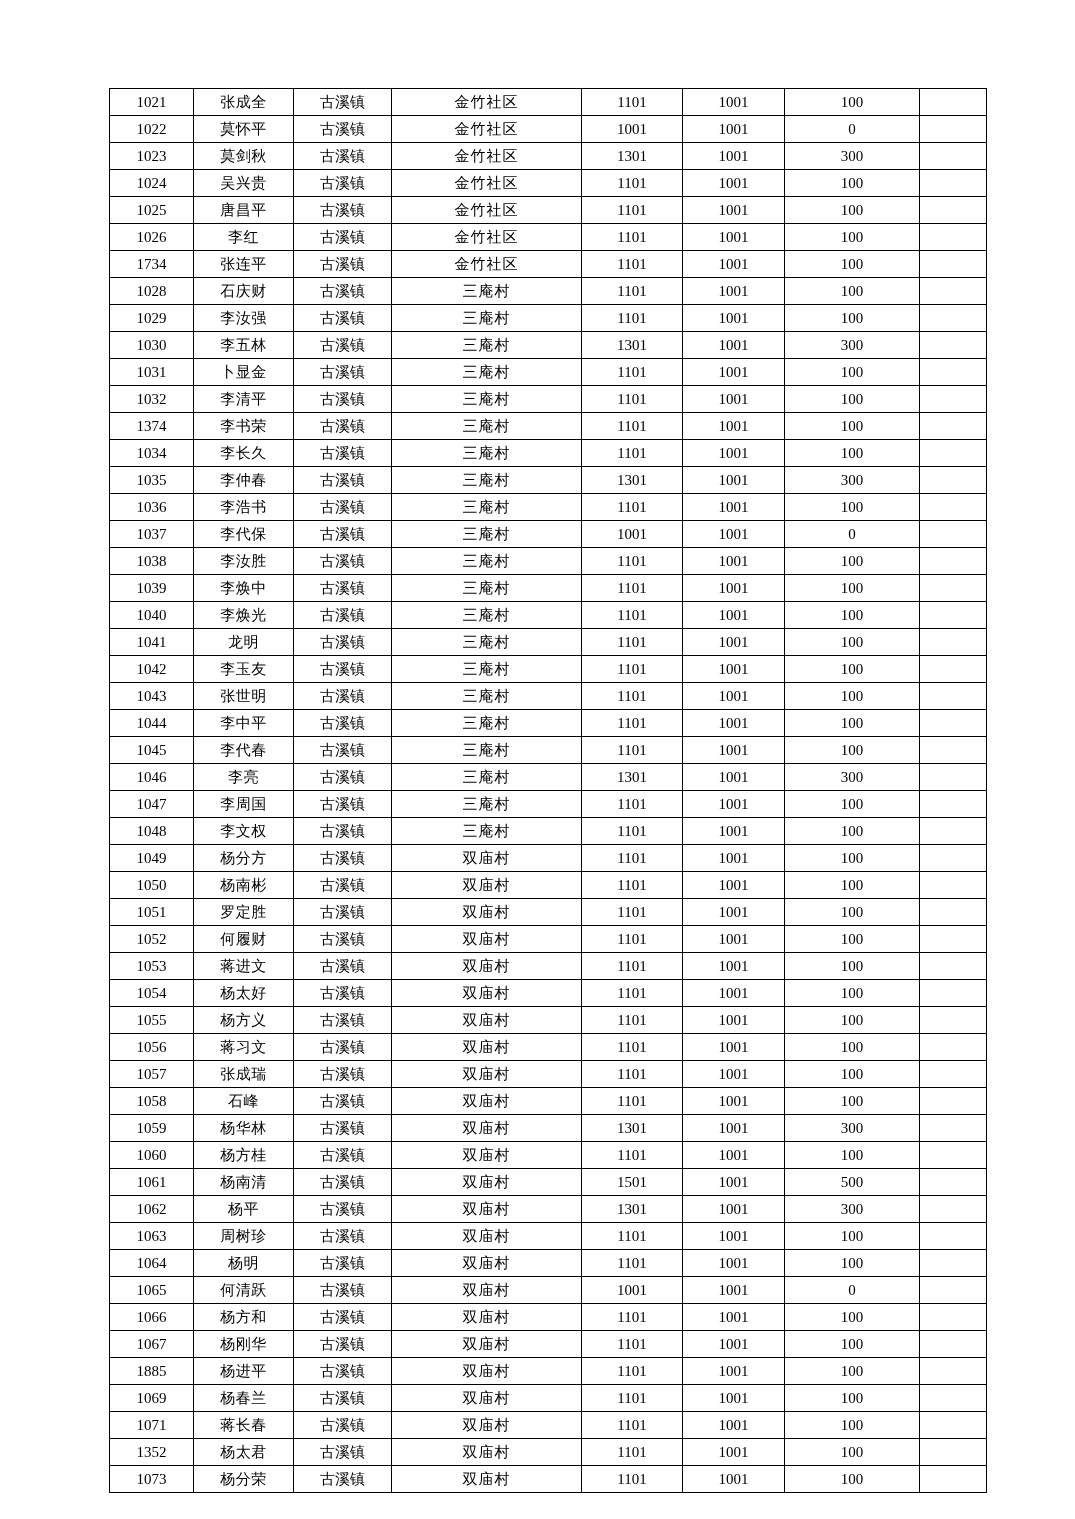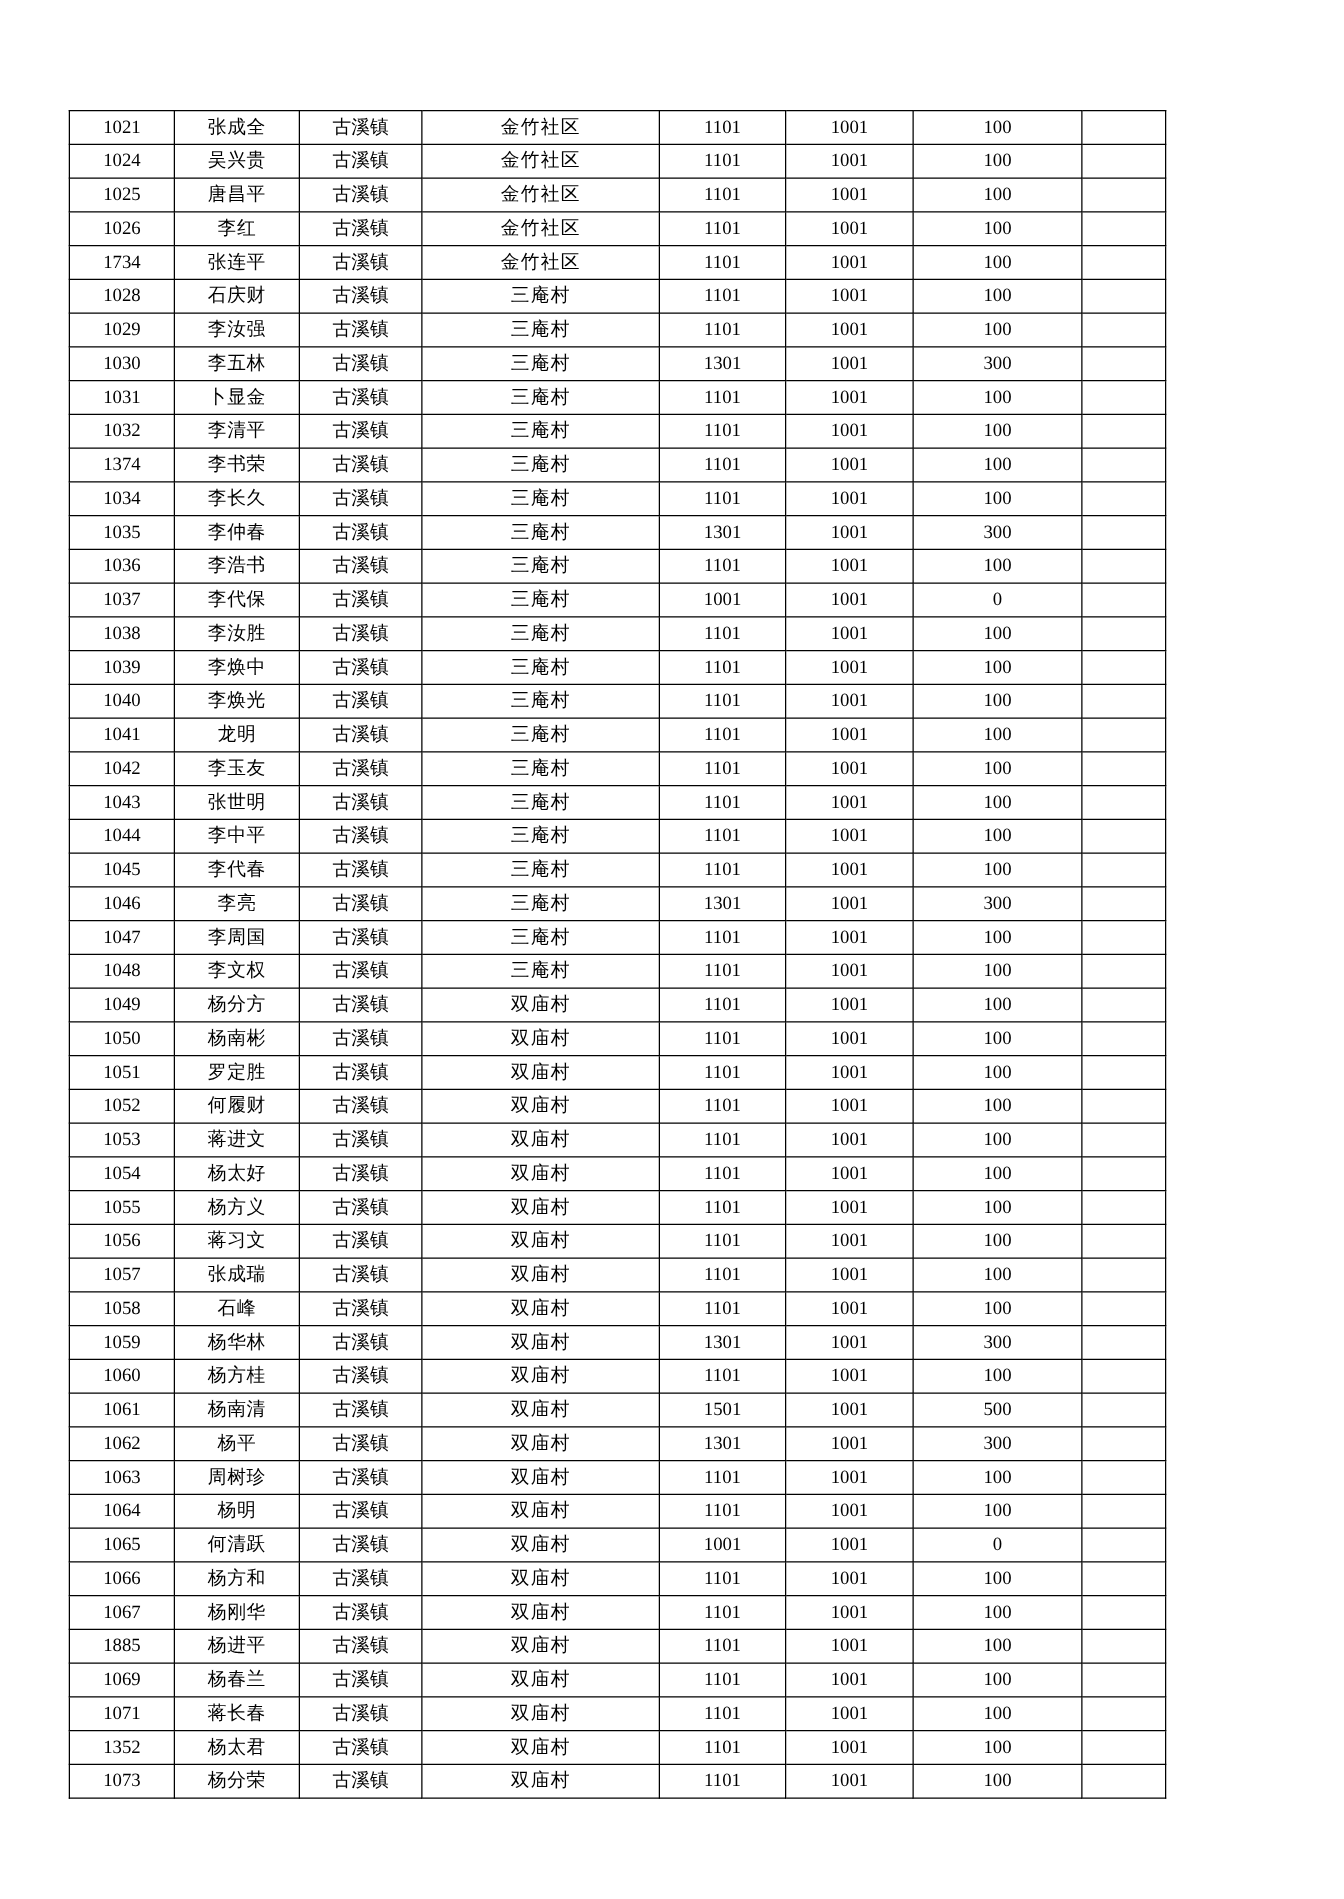--- a/index.html
+++ b/index.html
@@ -11,21 +11,21 @@
     width: 1075px;
     height: 1519px;
     font-family: "Liberation Serif", "DejaVu Serif", serif;
     color: #000000;
   }
   .page {
     position: relative;
     width: 1075px;
     height: 1519px;
     box-sizing: border-box;
-    padding: 88px 95px 0 55px;
+    padding: 88px 95px 0 109px;
     font-family: Liberation Serif, serif;
   }
   table.data-table {
     border-collapse: collapse;
     table-layout: fixed;
     width: 877px;
     font-size: 15px;
   }
   table.data-table td {
     border: 1px solid #000000;
@@ -69,20 +69,40 @@
           <td class="id-cell">1021</td>
           <td class="name-cell">张成全</td>
           <td class="town-cell">古溪镇</td>
           <td class="village-cell">金竹社区</td>
           <td class="code-cell">1101</td>
           <td class="code-cell">1001</td>
           <td class="amount-cell">100</td>
           <td class="blank-cell"></td>
         </tr>
         <tr>
+          <td class="id-cell">1022</td>
+          <td class="name-cell">莫怀平</td>
+          <td class="town-cell">古溪镇</td>
+          <td class="village-cell">金竹社区</td>
+          <td class="code-cell">1001</td>
+          <td class="code-cell">1001</td>
+          <td class="amount-cell">0</td>
+          <td class="blank-cell"></td>
+        </tr>
+        <tr>
+          <td class="id-cell">1023</td>
+          <td class="name-cell">莫剑秋</td>
+          <td class="town-cell">古溪镇</td>
+          <td class="village-cell">金竹社区</td>
+          <td class="code-cell">1301</td>
+          <td class="code-cell">1001</td>
+          <td class="amount-cell">300</td>
+          <td class="blank-cell"></td>
+        </tr>
+        <tr>
           <td class="id-cell">1024</td>
           <td class="name-cell">吴兴贵</td>
           <td class="town-cell">古溪镇</td>
           <td class="village-cell">金竹社区</td>
           <td class="code-cell">1101</td>
           <td class="code-cell">1001</td>
           <td class="amount-cell">100</td>
           <td class="blank-cell"></td>
         </tr>
         <tr>

